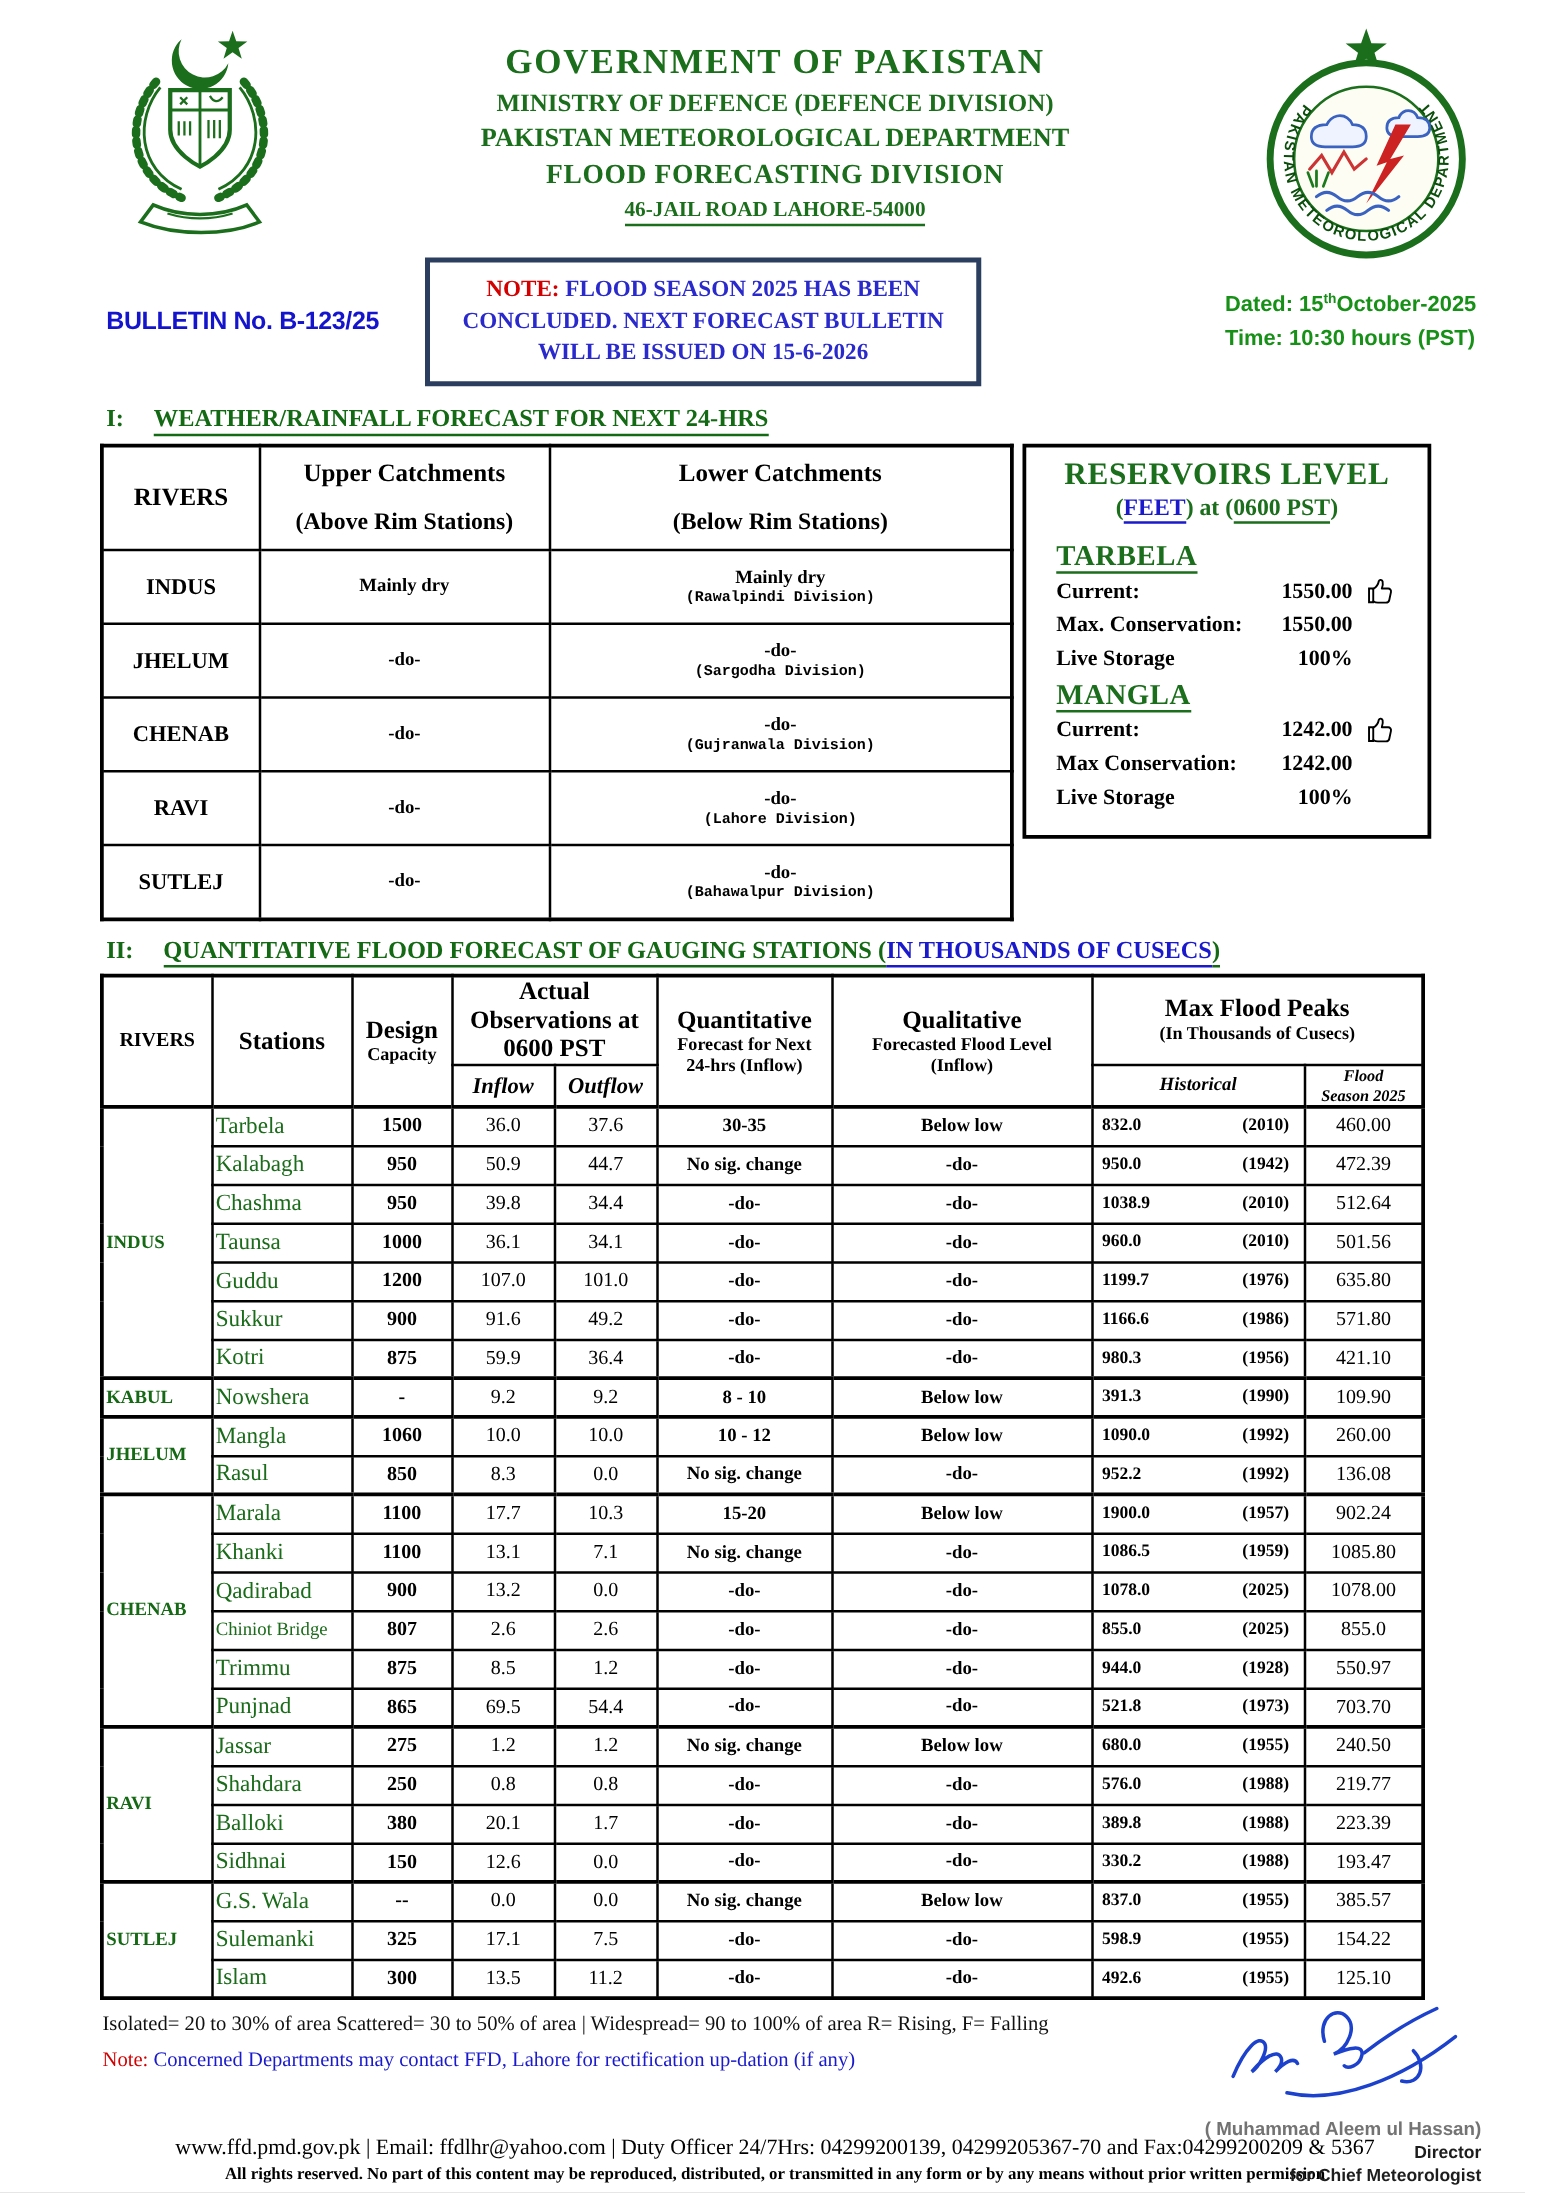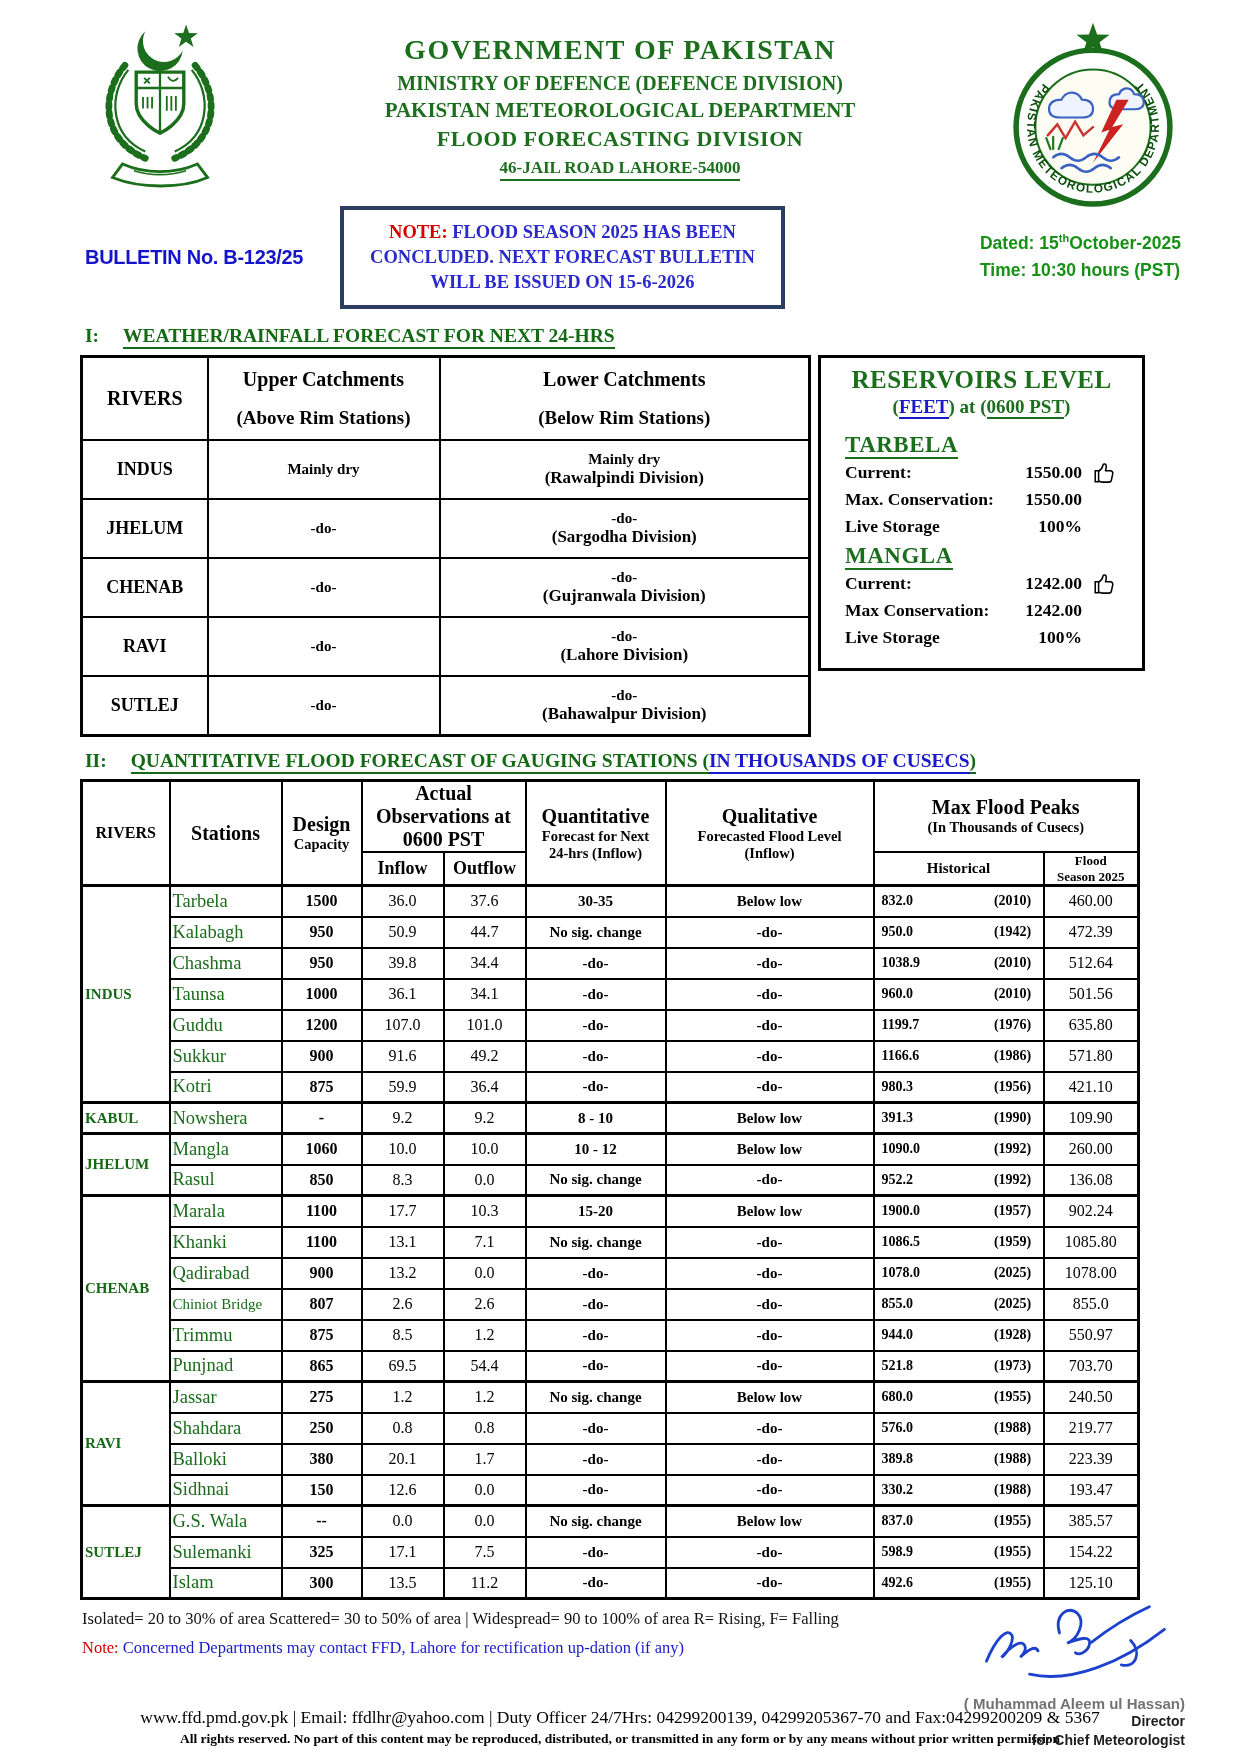--- a/index.html
+++ b/index.html
@@ -42,21 +42,21 @@
   
   .sec1-body { margin:8px 55px 0 80px; display:flex; gap:7px; align-items:flex-start; }
   table.weather { border-collapse:collapse; width:728px; flex:none; border:3px solid #000; table-layout:fixed; }
   table.weather th, table.weather td { border:2.5px solid #000; text-align:center; font-weight:bold; padding:2px; }
   table.weather th { height:84px; }
   .w-h1 { font-size:20px; }
   .w-h2 { font-size:19px; margin-top:16px; }
   td.w-river { font-size:18px; }
   td.w-upper { font-size:15px; }
   td.w-lower { font-size:15px; }
-  td.w-lower .w-div { font-size:17px; }
+  td.w-lower .w-div { font-size:12px;font-family:Liberation Mono, monospace; }
   table.weather tbody tr { height:59px; }
 
   .res-panel { width:327px; flex:none; border:3px solid #000; min-height:316px; padding:8px 24px 6px; }
   .res-title { text-align:center; font-size:25px; font-weight:bold; color:#1b6e1b; letter-spacing:.5px; }
   .res-sub { text-align:center; font-size:19px; font-weight:bold; color:#1b6e1b; margin-top:2px; }
   .res-sub .feet { color:#1a1acc; border-bottom:2px solid #1a1acc; }
   .res-sub .rtime { border-bottom:2px solid #1b6e1b; }
   .dam-name { margin-top:14px; }
   .dam-name span { font-size:23px; font-weight:bold; color:#1b6e1b; border-bottom:2.5px solid #1b6e1b; letter-spacing:.5px; }
   .dam-row { display:flex; align-items:center; font-size:17.5px; font-weight:bold; line-height:1.4; margin-top:1px; }
@@ -65,21 +65,21 @@
 
   
   table.flood { border-collapse:collapse; margin:7px 55px 0 80px; width:1057px; table-layout:fixed; border:3px solid #000; }
   table.flood th, table.flood td { border:2px solid #000; padding:0 2px; }
   table.flood thead tr.hr2 th { border-bottom:3.5px solid #000; }
   table.flood th { text-align:center; }
   .fh-big { font-size:20px; font-weight:bold; }
   .fh-sub { font-size:14.5px; font-weight:bold; }
   .fh-obs { font-size:20px; font-weight:bold; line-height:1.15; }
   tr.hr1 th { height:70px; }
-  tr.hr2 th { height:32px; }
+  tr.hr2 th { height:32px;font-style:italic; }
   .fh-flow { font-size:18px; font-weight:bold; }
   .fh-hist { font-size:15px; font-weight:bold; }
   .fh-season { font-size:13px; font-weight:bold; line-height:1.2; }
   table.flood tbody tr { height:31px; }
   td.f-river { font-size:15px; font-weight:bold; color:#156915; text-align:left; padding-left:3px; }
   td.f-station { font-size:18.5px; color:#1a6b1a; text-align:left; padding-left:5px; }
   td.f-station.long { font-size:15px; }
   td.f-design { font-size:16px; font-weight:bold; text-align:center; }
   td.f-num { font-size:16px; text-align:center; }
   td.f-forecast { font-size:15px; font-weight:bold; text-align:center; }

